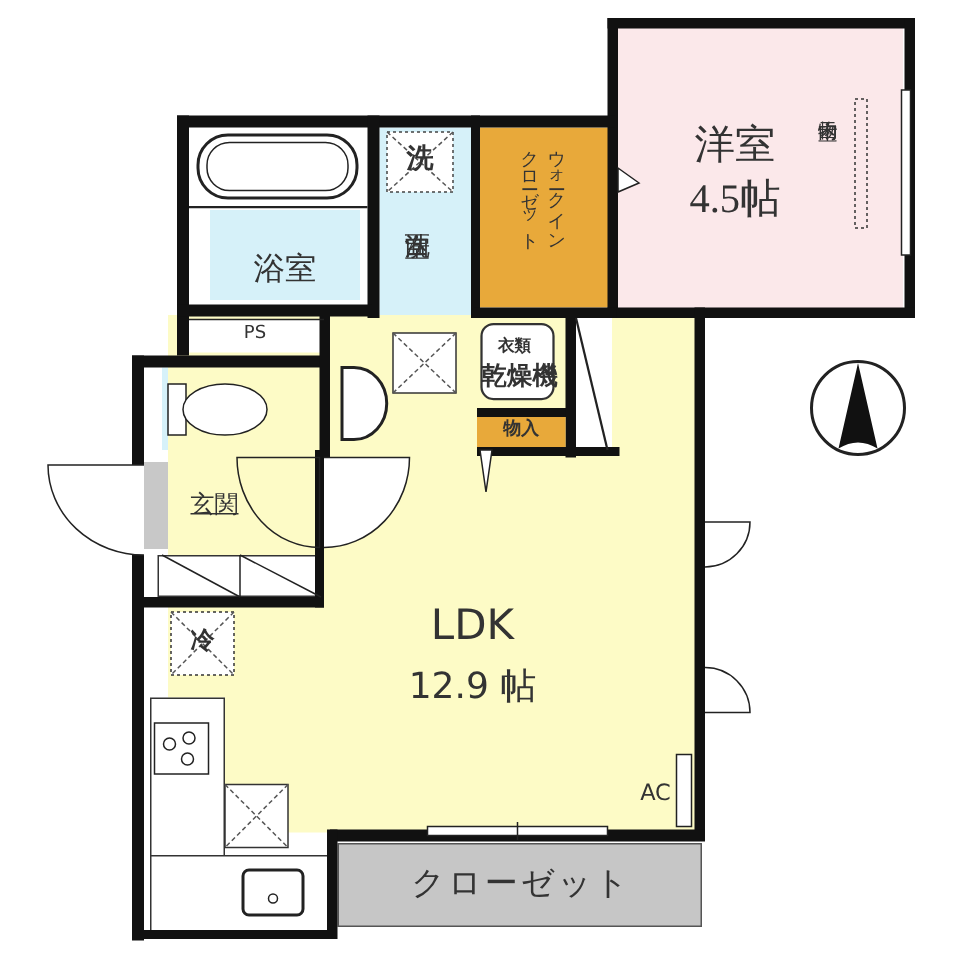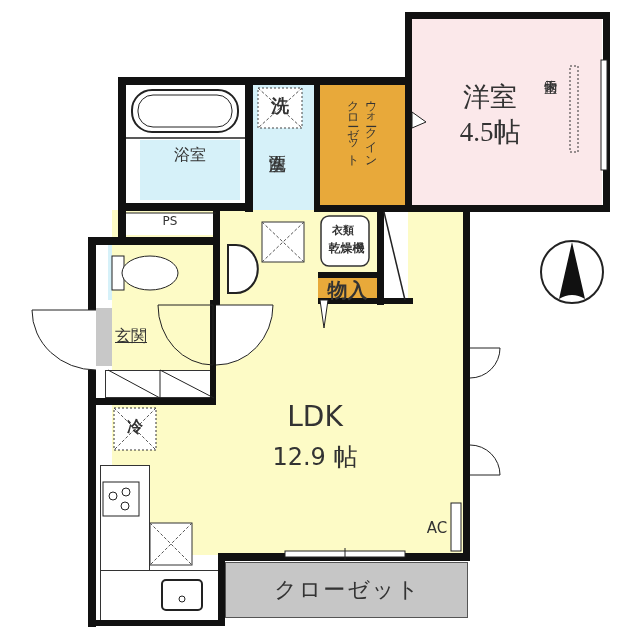--- a/index.html
+++ b/index.html
@@ -122,27 +122,27 @@
 </svg>
 
 <div class="lbl" style="left:450px;top:82px;width:80px;font-size:27px;">洋室</div>
 <div class="lbl" style="left:440px;top:118px;width:100px;font-size:27px;font-family:Liberation Serif, serif;">4.5帖</div>
 <div class="lbl vtext" style="left:543px;top:70px;font-size:13px;">室内物干</div>
 
 <div class="lbl vtext" style="left:364px;top:92px;font-size:12px;">ウォークイン</div>
 <div class="lbl vtext" style="left:346px;top:92px;font-size:12px;">クローゼット</div>
 
 <div class="lbl" style="left:262px;top:96px;width:36px;font-size:18px;font-weight:bold;">洗</div>
-<div class="lbl" style="left:160px;top:146px;width:60px;font-size:16px;">浴室</div>
+<div class="lbl" style="left:160px;top:168px;width:60px;font-size:21px;">浴室</div>
 <div class="lbl vtext" style="left:268px;top:142px;font-size:17px;">洗面室</div>
 <div class="lbl" style="left:150px;top:215px;width:40px;font-size:12px;">PS</div>
 <div class="lbl" style="left:321px;top:225px;width:44px;font-size:11px;font-weight:bold;">衣類</div>
-<div class="lbl" style="left:321px;top:242px;width:51px;font-size:12px;font-weight:bold;text-align:center;">乾燥機</div>
+<div class="lbl" style="left:321px;top:242px;width:51px;font-size:17px;font-weight:bold;text-align:center;">乾燥機</div>
 <div class="abs" style="left:318px;top:278px;width:59px;height:20px;background:#e8a93a;"></div>
-<div class="lbl" style="left:318px;top:279px;width:59px;font-size:20px;font-weight:bold;">物入</div>
-<div class="lbl" style="left:104px;top:327px;width:54px;font-size:16px;text-decoration:underline;">玄関</div>
+<div class="lbl" style="left:318px;top:279px;width:59px;font-size:12px;font-weight:bold;">物入</div>
+<div class="lbl" style="left:116px;top:327px;width:54px;font-size:16px;text-decoration:underline;">玄関</div>
 <div class="lbl" style="left:120px;top:418px;width:30px;font-size:16px;font-weight:bold;">冷</div>
 <div class="lbl" style="left:260px;top:402px;width:110px;font-size:28px;">LDK</div>
 <div class="lbl" style="left:245px;top:444px;width:140px;font-size:24px;">12.9 帖</div>
 <div class="lbl" style="left:424px;top:520px;width:26px;font-size:15px;">AC</div>
 <div class="lbl" style="left:240px;top:578px;width:215px;font-size:22px;letter-spacing:2px;">クローゼット</div>
 
 <div class="abs" style="left:541px;top:241px;width:62px;height:62px;"></div>
 
 </body></html>

